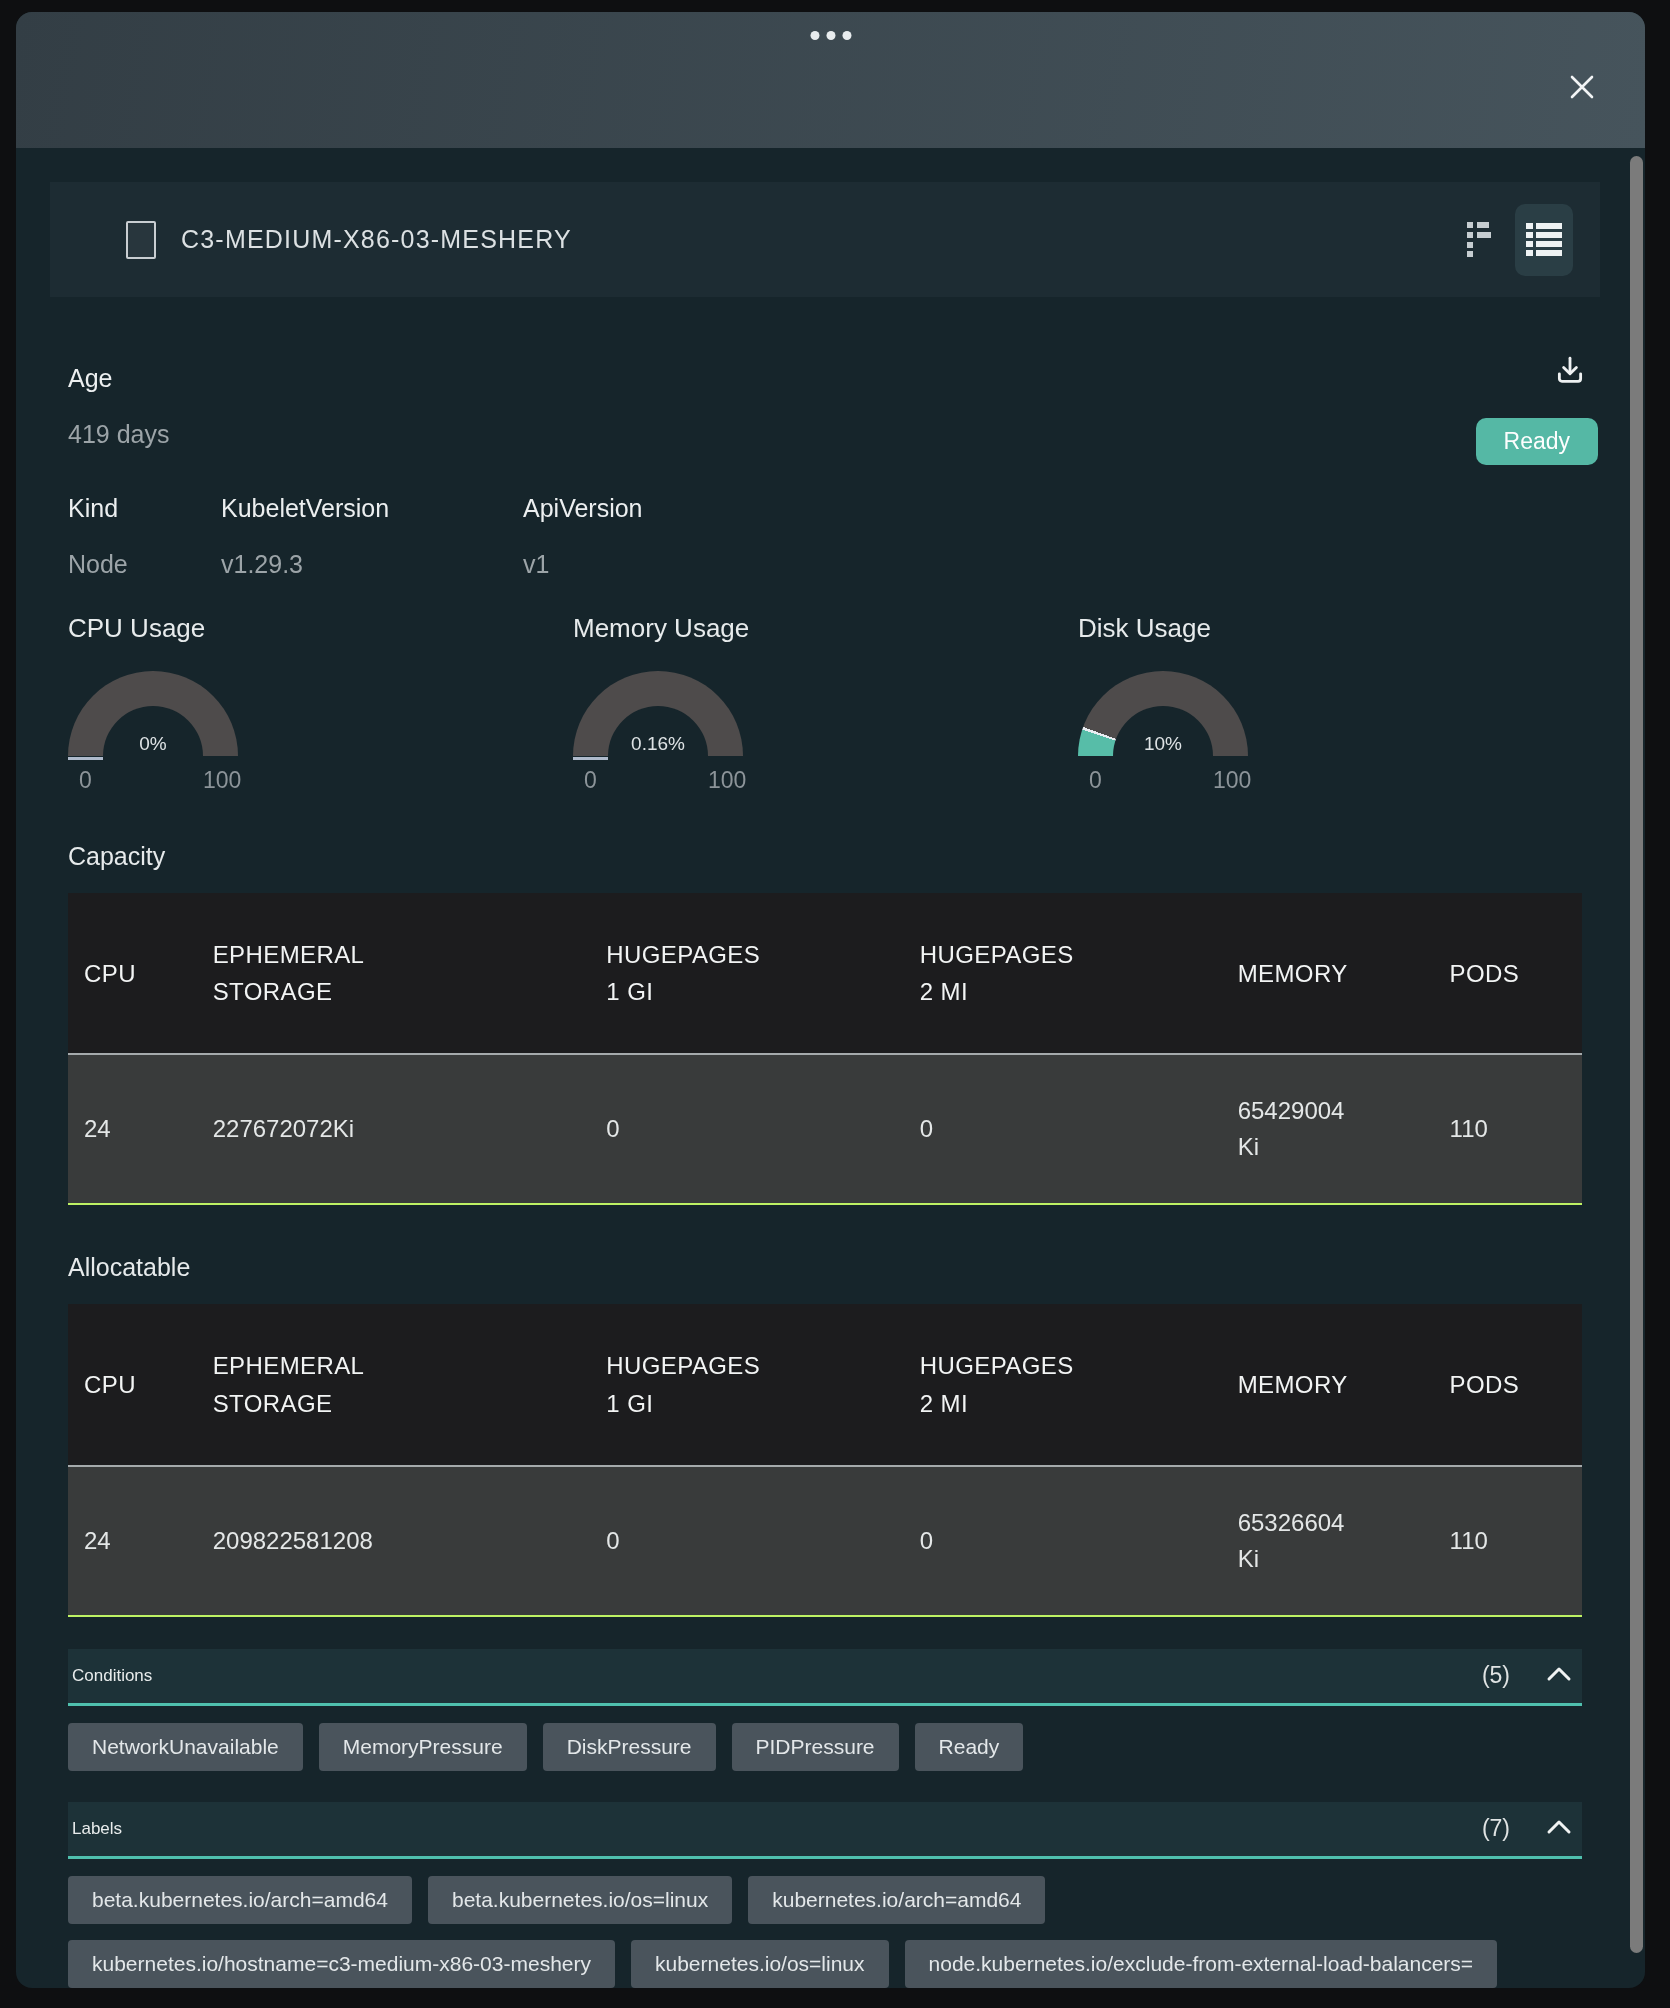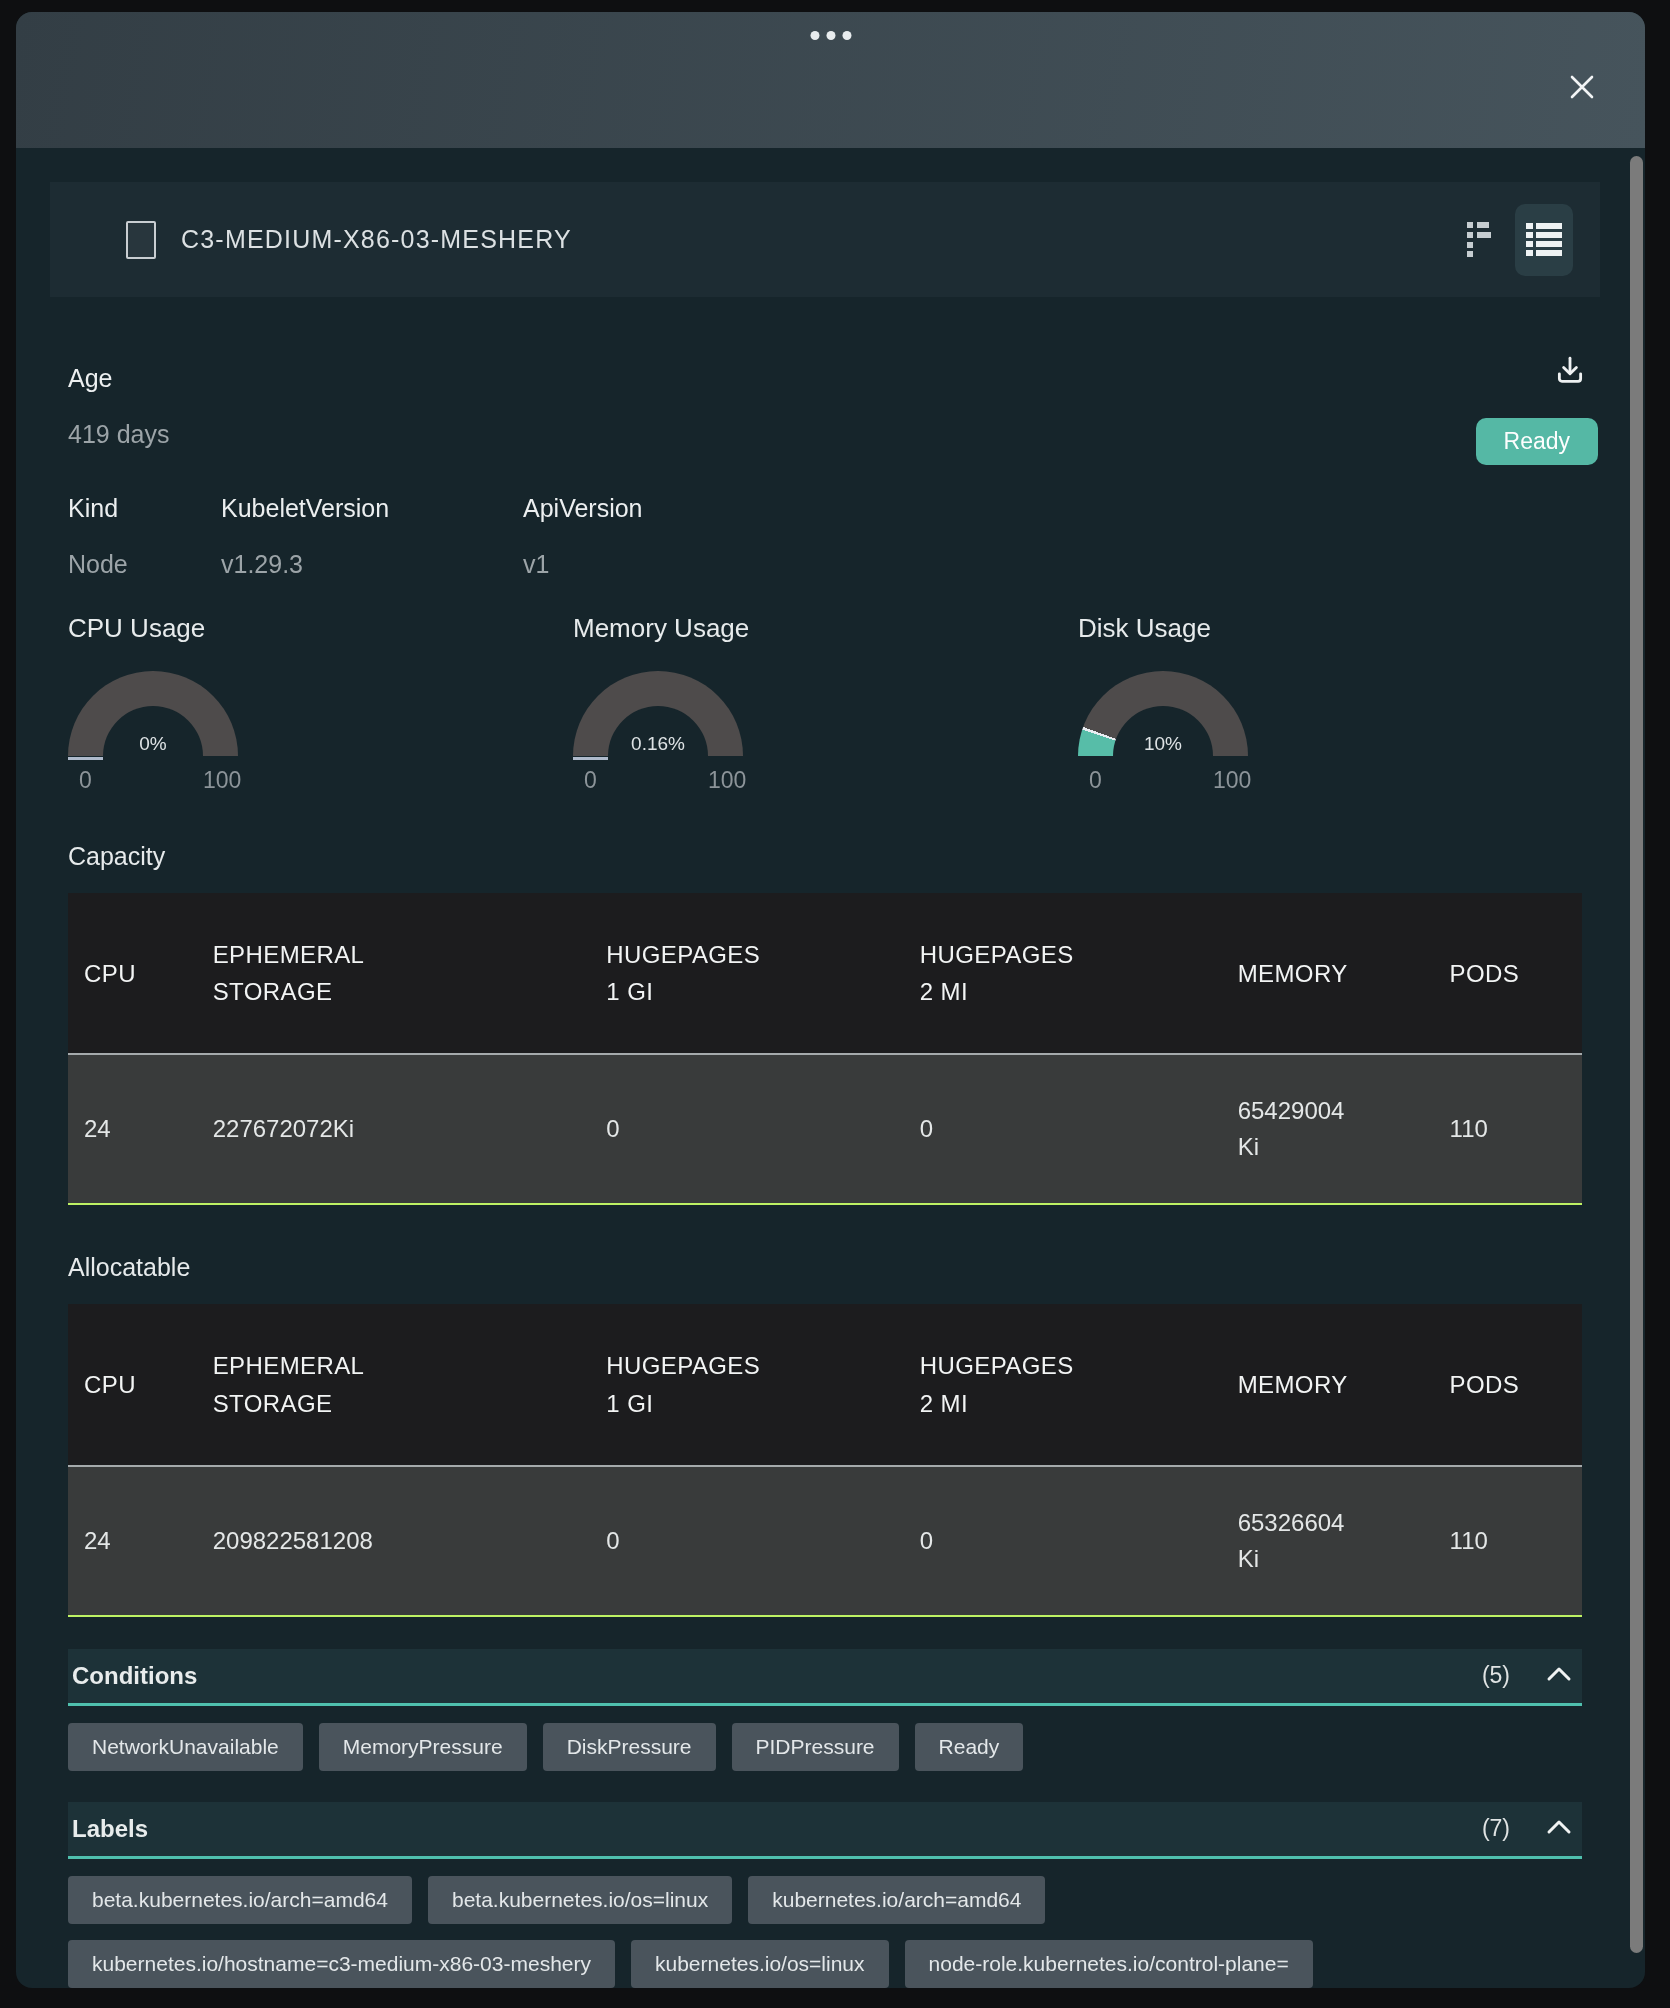--- a/index.html
+++ b/index.html
@@ -72,21 +72,21 @@
   th .w-h1{display:block;width:165px}  th .w-h2{display:block;width:165px}
   th .w-pods{display:block;width:56px}
   tbody tr { background:#393b3b; border-top:2px solid #a5aaac; border-bottom:2px solid #bef264; }
   td { padding:38px 16px; font-size:24px; line-height:1.5; color:#e4e7e7; }
   td .w-memval { display:block; width:122px; word-break:break-all; }
 
   
   .section-bar { margin-top:32px; height:57px; width:1514px; background:#1d3238;
        border-bottom:3px solid #4fc0ae; display:flex; align-items:center;
        padding:0 10px 0 4px; }
-  .bar-title { font-size:24px; color:#e8ecec;font-weight:bold; }
+  .bar-title { font-size:17px; color:#e8ecec; }
   .bar-right { margin-left:auto; display:flex; align-items:center; gap:36px; }
   .bar-count { font-size:23px; color:#dfe3e3; }
   .chev-btn { background:none; border:none; cursor:pointer; color:#f0f3f3; display:block; }
   .labels-bar { margin-top:31px; }
   .chip-row { margin-top:17px; width:1514px; display:flex; flex-wrap:wrap; gap:16px; }
   .chip { height:48px; line-height:48px; padding:0 24px; border-radius:4px;
        background:#4a545c; color:#e3e7e9; font-size:21px; white-space:nowrap; cursor:default; }
 
   
   .scroll-thumb { position:absolute; right:2px; top:144px; width:13px; height:1797px;
@@ -325,21 +325,20 @@
               </svg>
           </button>
         </span>
       </div>
       <div class="chip-row">
         <span class="chip">beta.kubernetes.io/arch=amd64</span>
         <span class="chip">beta.kubernetes.io/os=linux</span>
         <span class="chip">kubernetes.io/arch=amd64</span>
         <span class="chip">kubernetes.io/hostname=c3-medium-x86-03-meshery</span>
         <span class="chip">kubernetes.io/os=linux</span>
-        <span class="chip">node-role.kubernetes.io/control-plane=</span>
         <span class="chip">node.kubernetes.io/exclude-from-external-load-balancers=</span>
       </div>
 
     </div>
 
     <div class="scroll-thumb"></div>
   </div>
 </div>
 
 </body></html>

